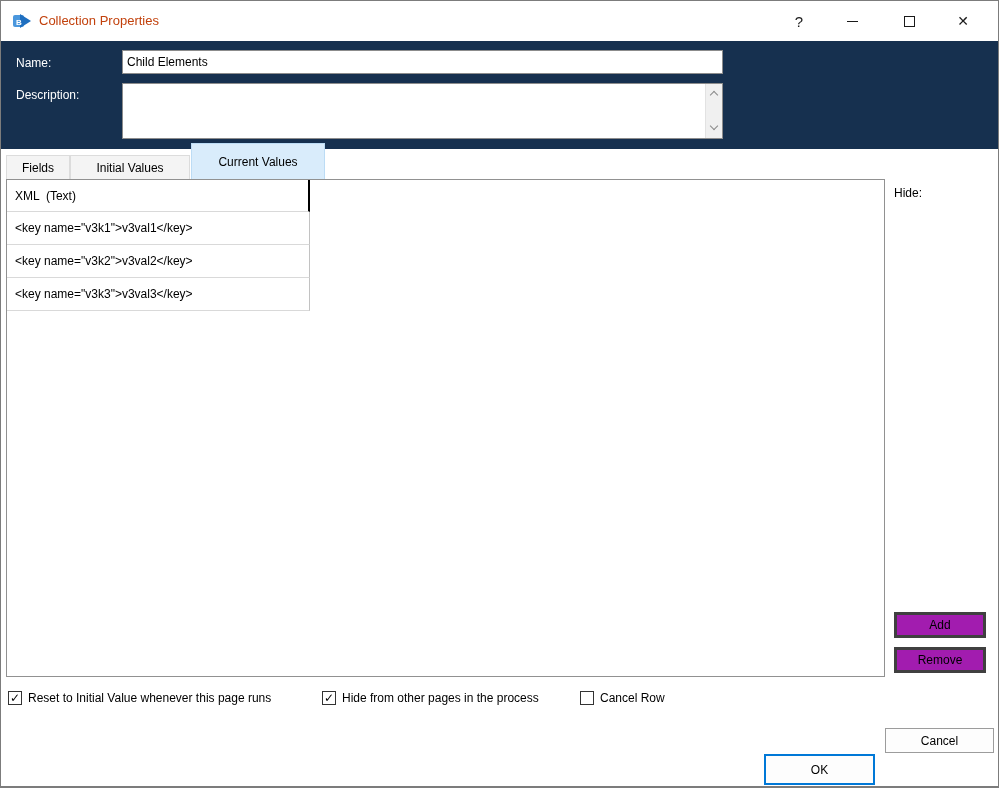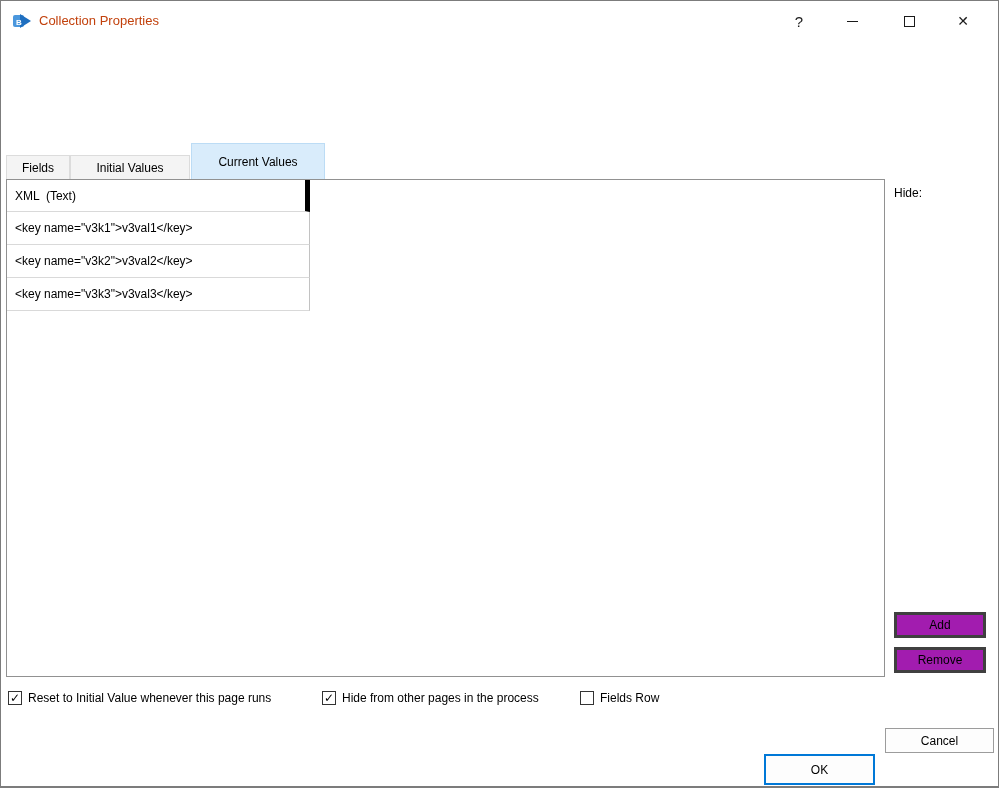--- a/index.html
+++ b/index.html
@@ -47,21 +47,21 @@
   .tab-plain { height:24px; background:#f4f4f4; border:1px solid #dcdcdc; border-bottom:none; }
   .tab-0 { left:5px;  width:64px;justify-content:center; }
   .tab-1 { left:69px; width:120px; }
   .tab-sel { left:190px; width:134px; height:36px; background:#d9ecfb; border:1px solid #bcdcf5; border-bottom:none; }
 
   
   .grid { position:absolute; left:5px; top:178px; width:879px; height:498px;
           background:#fff; border:1px solid #919191; }
   .grid-col { position:absolute; left:0; top:0; width:303px; }
   .grid-header { height:32px; line-height:32px; padding-left:8px; background:#fff;
-                 border-right:5px solid #000000; border-bottom:1px solid #d9d9d9;
+                 border-right:2px solid #000000; border-bottom:1px solid #d9d9d9;
                  white-space:pre; font-size:12px; }
   .grid-row { height:33px; line-height:33px; padding-left:8px; background:#fff;
               border-right:1px solid #c2c2c2; border-bottom:1px solid #d9d9d9; font-size:12px; }
 
   .rows-label { position:absolute; left:893px; top:185px; font-size:12px; }
 
   
   .btn { position:absolute; display:flex; align-items:center; justify-content:center;
          background:#a21caf; border:3px solid #404040; font:12px "Liberation Sans",sans-serif;
          color:#000; cursor:default; }
@@ -98,20 +98,32 @@
       <span class="glyph-min"></span>
     </button>
     <button class="tb-btn tb-max">
       <span class="glyph-max"></span>
     </button>
     <button class="tb-btn tb-close">
       <span>✕</span>
     </button>
   </div>
 
+  <div class="navy">
+    <div class="navy-label lbl-name">Name:</div>
+    <input class="name-input" value="Child Elements" style="">
+    <div class="navy-label lbl-desc">Description:</div>
+    <div class="desc-box">
+      <span></span>
+      <div class="desc-scroll">
+        <span class="chev chev-up"></span>
+        <span class="chev chev-dn"></span>
+      </div>
+    </div>
+  </div>
 
   <div class="tabstrip">
     <div class="tab tab-plain tab-0">
       <span>Fields</span>
     </div>
     <div class="tab tab-plain tab-1">
       <span>Initial Values</span>
     </div>
     <div class="tab tab-sel">
       <span>Current Values</span>
@@ -136,20 +148,20 @@
     <div class="opt opt-0">
       <span class="cbox">✓</span>
       <span class="opt-label">Reset to Initial Value whenever this page runs</span>
     </div>
     <div class="opt opt-1">
       <span class="cbox">✓</span>
       <span class="opt-label">Hide from other pages in the process</span>
     </div>
     <div class="opt opt-2">
       <span class="cbox"></span>
-      <span class="opt-label">Fields Row</span>
+      <span class="opt-label">Cancel Row</span>
     </div>
   </div>
 
   <button class="btn btn-ok">OK</button>
   <button class="btn btn-cancel">Cancel</button>
 
 </div>
 
 </body></html>

